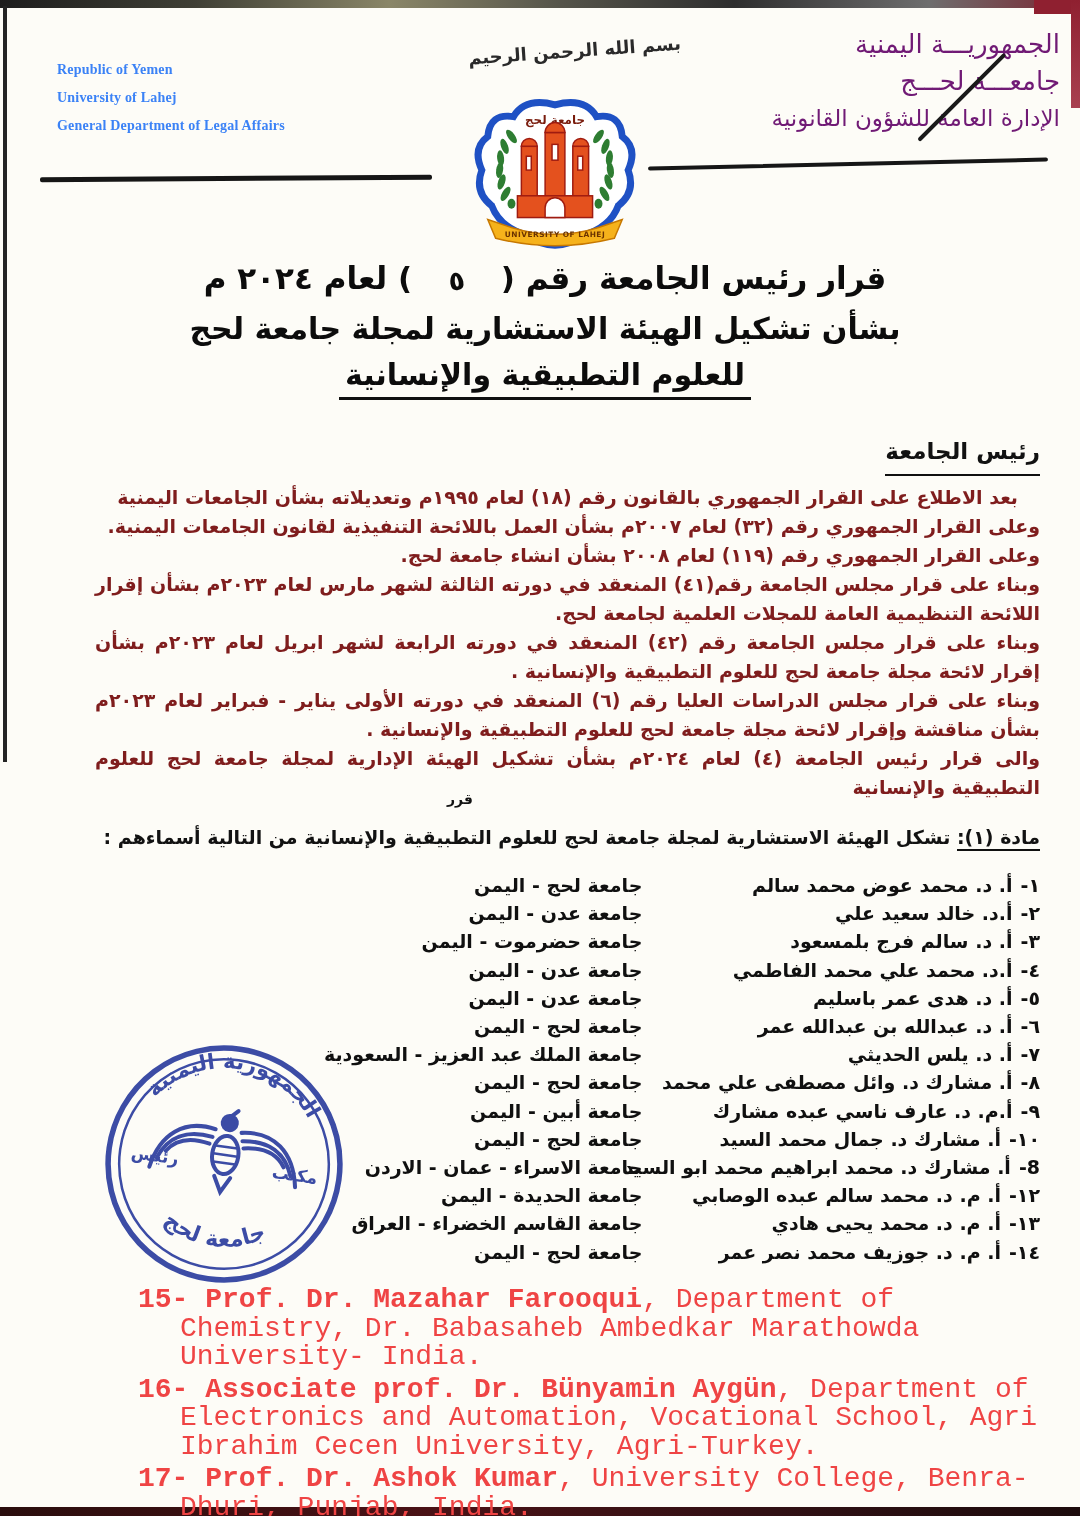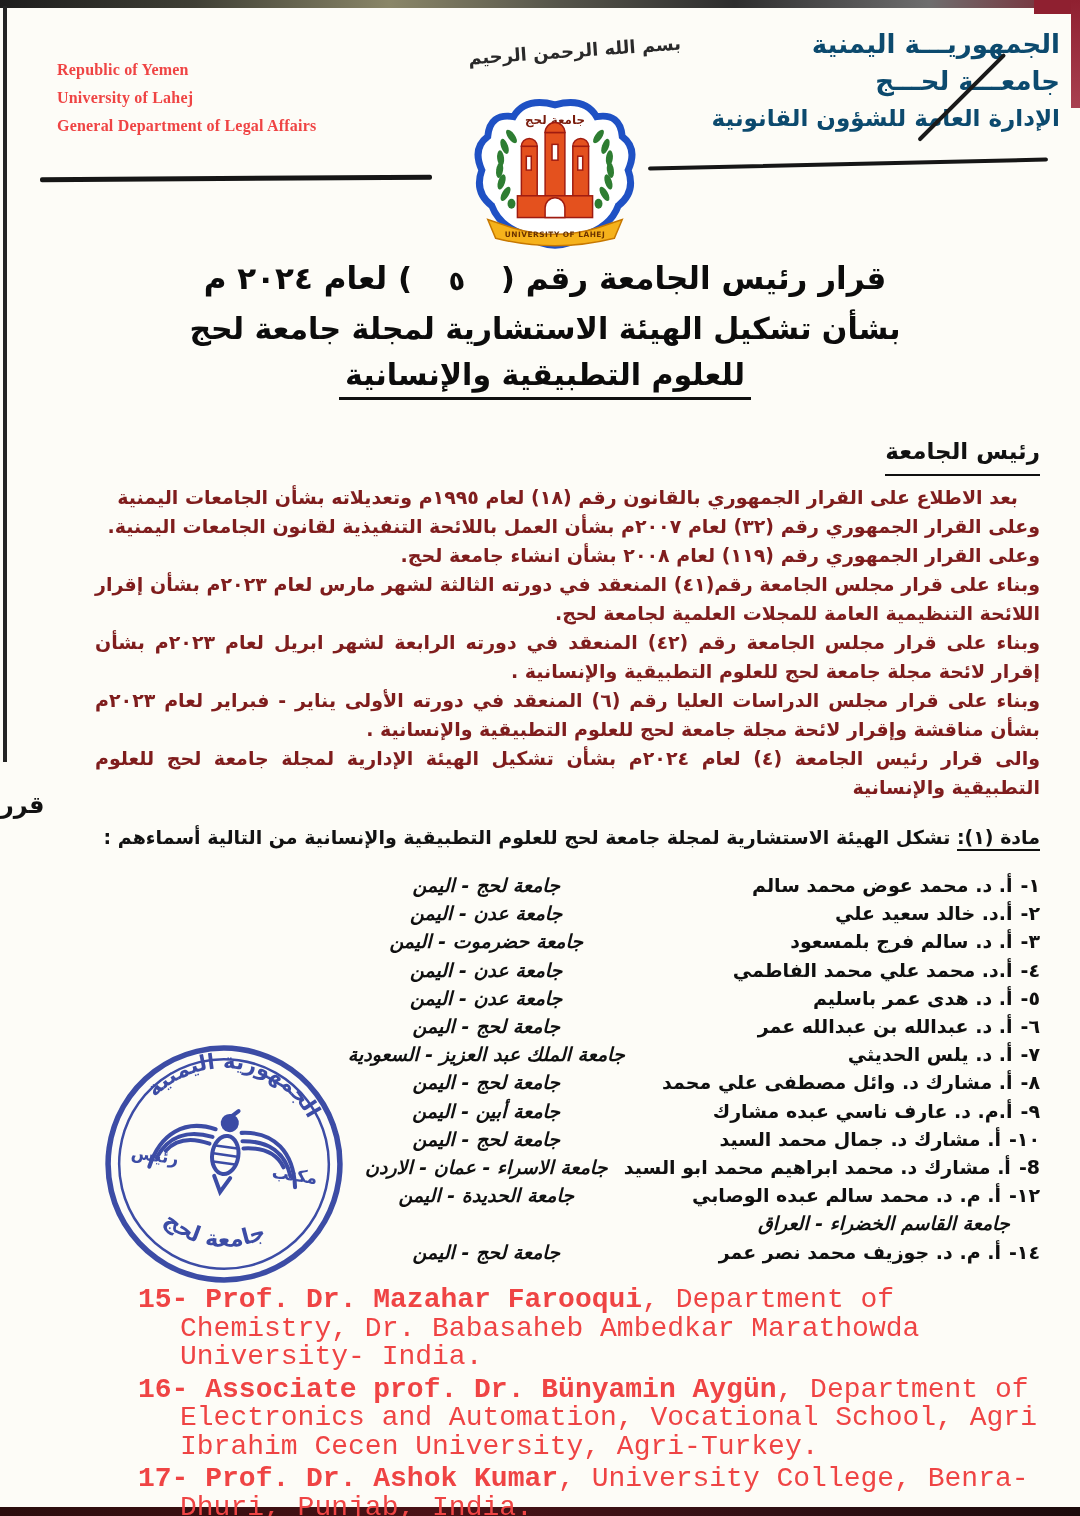--- a/index.html
+++ b/index.html
@@ -10,24 +10,24 @@
   .top-strip{position:absolute;top:0;left:0;width:1080px;height:8px;
     background:linear-gradient(90deg,#1d1d1d 0%,#3f3f35 18%,#8a8668 36%,#55544a 52%,#2e2e2e 68%,#6e6e6e 86%,#7c2430 100%);}
   .corner-red{position:absolute;top:0;right:0;width:46px;height:14px;background:#8f2030;}
   .right-red{position:absolute;top:0;right:0;width:9px;height:108px;
     background:linear-gradient(#8f2030,#a84050);}
   .left-black{position:absolute;top:6px;left:3px;width:4px;height:756px;background:#242424;}
   .bottom-strip{position:absolute;bottom:0;left:0;width:1080px;height:9px;
     background:linear-gradient(90deg,#2a0d0d,#4a1216 40%,#301014 72%,#1c0b0c);}
   
   .en-header{position:absolute;left:57px;top:56px;
-    font-family:"Liberation Serif",serif;font-weight:bold;font-size:16px;
-    line-height:28px;color:#ef4444;letter-spacing:.2px;}
+    font-family:"Liberation Serif",serif;font-weight:bold;font-size:14px;
+    line-height:28px;color:#3b82f6;letter-spacing:.2px;}
   .ar-header{position:absolute;right:20px;top:26px;direction:rtl;text-align:right;
-    font-weight:bold;font-size:26px;line-height:37px;color:#0c4a6e;}
+    font-weight:normal;font-size:26px;line-height:37px;color:#701a75;}
   .ar-header .l2{padding-left:48px;}
   .ar-header .l3{font-size:23px;}
   .bismillah{position:absolute;left:468px;top:40px;font-size:18px;font-weight:600;
     color:#2a2a2a;transform:rotate(-4deg);direction:rtl;}
   .pen-stroke{position:absolute;left:1003px;top:54px;width:3.5px;height:122px;
     background:#1a1a1a;border-radius:2px;transform:rotate(45deg);transform-origin:top center;}
   .rule-left{position:absolute;left:40px;top:176px;width:392px;height:5px;
     background:#161616;transform:rotate(-0.4deg);border-radius:2px;}
   .rule-right{position:absolute;left:648px;top:162px;width:400px;height:4px;
     background:#161616;transform:rotate(-1.3deg);border-radius:2px;}
@@ -39,32 +39,32 @@
   .hand-num{display:inline-block;margin:0 36px;font-size:27px;transform:rotate(-10deg) translateY(1px);}
   .title-l2{font-size:30px;margin-bottom:11px;}
   .title-l3{font-size:30px;display:inline-block;border-bottom:3px solid #101010;padding:0 6px 5px;}
   
   .section-heading{position:absolute;right:40px;top:438px;direction:rtl;
     font-size:23px;font-weight:bold;border-bottom:2.5px solid #101010;padding-bottom:10px;}
   .preamble{position:absolute;right:40px;left:95px;top:483px;direction:rtl;
     text-align:justify;font-size:19px;font-weight:bold;line-height:29px;color:#7f1d1d;}
   .preamble p{margin:0;}
   .preamble p.indent{text-indent:22px;}
-  .decision{position:absolute;left:0;width:920px;top:791px;text-align:left;
-    font-size:24px;font-weight:bold;}
+  .decision{position:absolute;left:0;width:920px;top:791px;text-align:center;
+    font-size:14px;font-weight:bold;}
   .article{position:absolute;right:40px;left:95px;top:826px;direction:rtl;
     font-size:19px;font-weight:bold;}
   .article-label{border-bottom:2.5px solid #101010;padding-bottom:1px;}
   
   .members{position:absolute;right:40px;left:330px;top:871px;direction:rtl;
     font-size:19px;font-weight:bold;color:#101010;}
   .member-row{display:flex;line-height:28.2px;}
   .m-name{width:56%;white-space:nowrap;}
   .m-num{display:inline-block;margin-left:8px;}
-  .m-aff{width:44%;text-align:center;white-space:nowrap;font-style:italic;}
+  .m-aff{width:44%;text-align:right;white-space:nowrap;}
   
   .intl{position:absolute;left:138px;top:1286px;width:905px;
     font-family:Liberation Mono, monospace;font-size:28px;line-height:28.5px;color:#ef4444;}
   .intl-item{margin:0 0 4px;padding-left:42px;text-indent:-42px;}
   .intl-item b{font-weight:bold;}
   .intl-item .cont{text-indent:0;}
   
   .stamp{position:absolute;left:98px;top:1038px;width:252px;height:252px;
     transform:rotate(8deg);opacity:.92;}
 </style>
@@ -205,20 +205,21 @@
       </div>
       <div class="member-row">
         <div class="m-name"><span class="m-num">8-</span><span>أ. مشارك د. محمد ابراهيم محمد ابو السيد</span></div>
         <div class="m-aff">جامعة الاسراء - عمان - الاردن</div>
       </div>
       <div class="member-row">
         <div class="m-name"><span class="m-num">١٢-</span><span>أ. م. د. محمد سالم عبده الوصابي</span></div>
         <div class="m-aff">جامعة الحديدة - اليمن</div>
       </div>
       <div class="member-row">
+        <div class="m-name"><span class="m-num">١٣-</span><span>أ. م. د. محمد يحيى هادي</span></div>
         <div class="m-aff">جامعة القاسم الخضراء - العراق</div>
       </div>
       <div class="member-row">
         <div class="m-name"><span class="m-num">١٤-</span><span>أ. م. د. جوزيف محمد نصر عمر</span></div>
         <div class="m-aff">جامعة لحج - اليمن</div>
       </div>
     </div>
 
   <svg class="stamp" viewBox="0 0 250 250">
     <defs>

